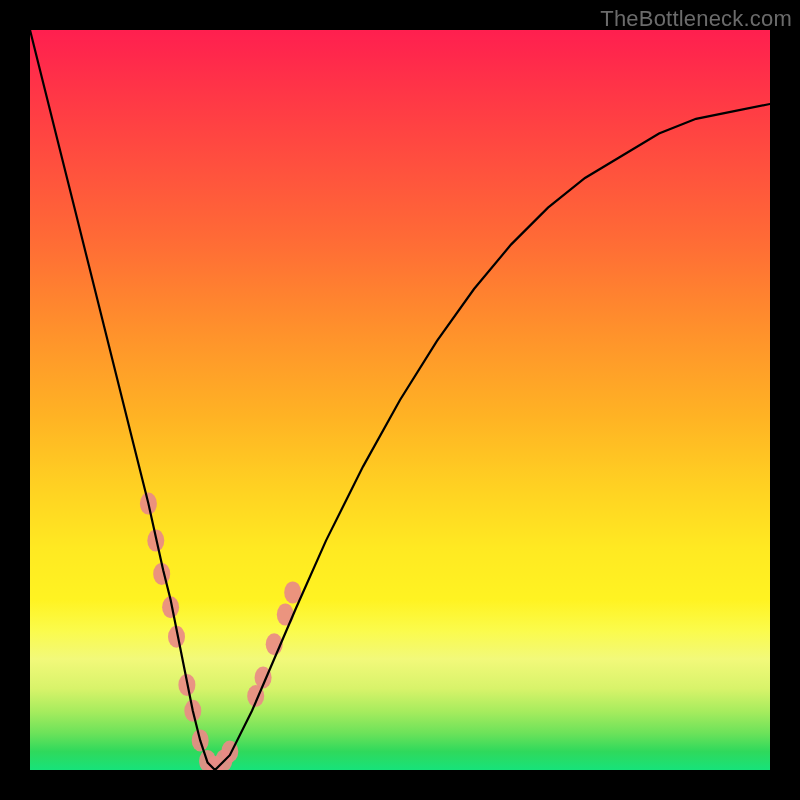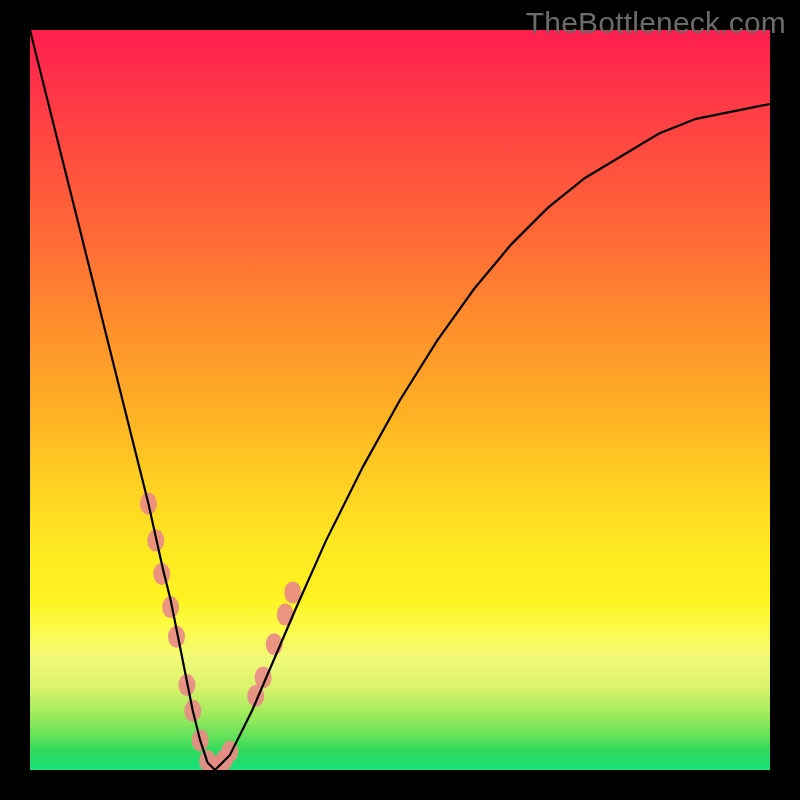--- a/index.html
+++ b/index.html
@@ -38,23 +38,23 @@
       #d8f36a 89%,
       #a8ec5e 92%,
       #6de25a 95%,
       #2fd95c 97.5%,
       #17e27a 100%
     );
   }
   .watermark {
     position: absolute;
     top: 6px;
-    right: 14px;
+    right: 8px;
     color: #6b6b6b;
-    font-size: 30px;
+    font-size: 22px;
     letter-spacing: 0.2px;
     user-select: none;
   }
   svg.curve {
     position: absolute;
     left: 0;
     top: 0;
     width: 740px;
     height: 740px;
   }

